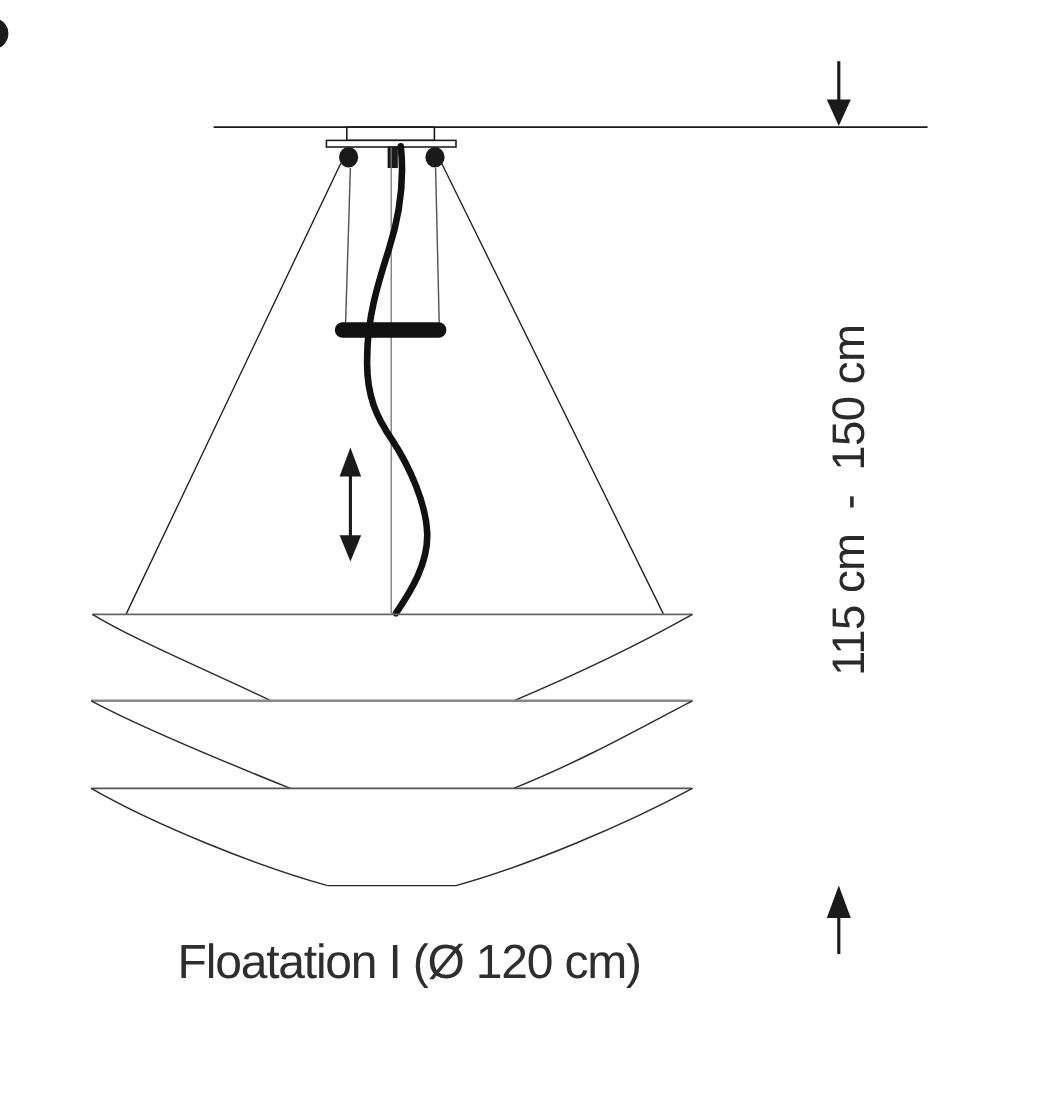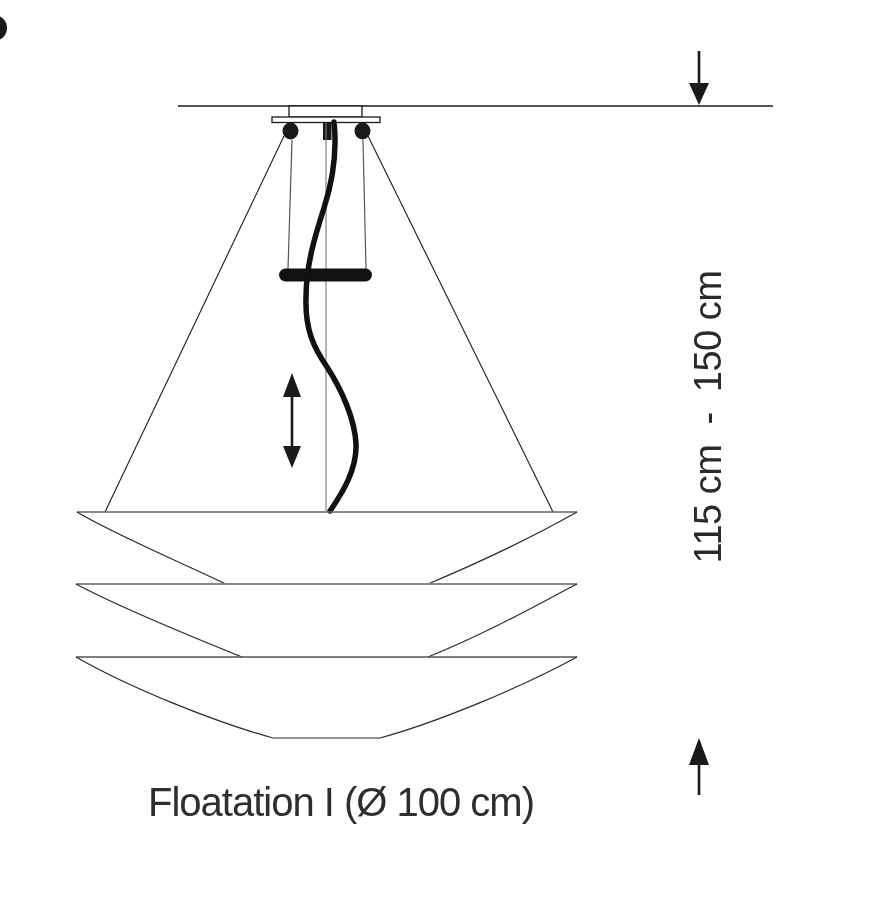--- a/index.html
+++ b/index.html
@@ -110,15 +110,15 @@
     <g>
       <line x1="76" y1="657" x2="577" y2="657" stroke="#555555" stroke-width="1.4"></line>
       <path d="M76 657 C130 688, 215 722, 273 738" fill="none" stroke="#2a2a2a" stroke-width="1.2"></path>
       <line x1="273" y1="738" x2="380" y2="738" stroke="#2a2a2a" stroke-width="1.2"></line>
       <path d="M577 657 C520 688, 438 722, 380 738" fill="none" stroke="#2a2a2a" stroke-width="1.2"></path>
     </g>
   </svg>
 
   <div class="side-label">115 cm  -  150 cm</div>
 
-  <div class="caption">Floatation I (Ø 100 cm)</div>
+  <div class="caption">Floatation I (Ø 120 cm)</div>
 
 </div>
 
 </body></html>

